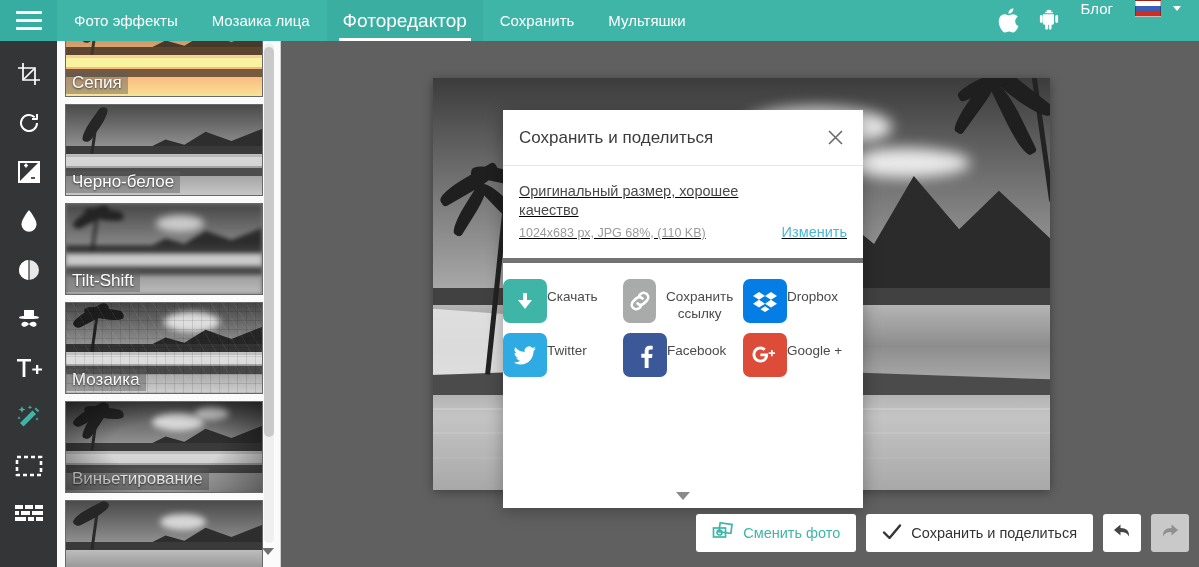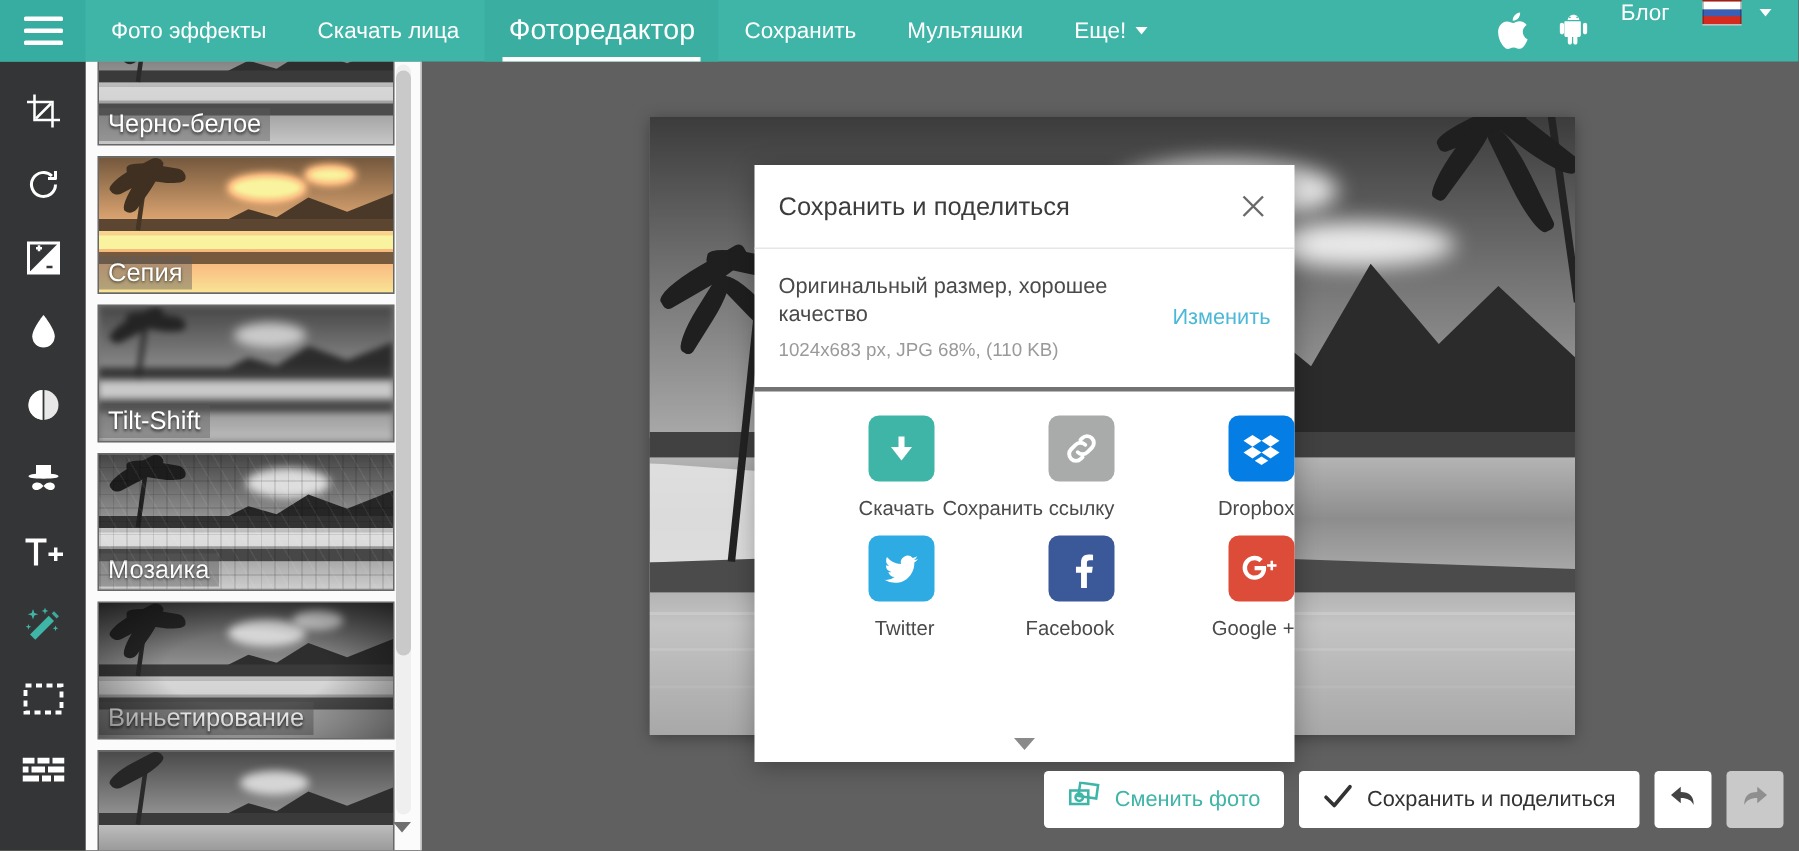--- a/index.html
+++ b/index.html
@@ -187,36 +187,36 @@
     height: 56px; display: flex; align-items: center;
     padding: 0 14px 0 16px; border-bottom: 1px solid #e6e6e6;
   }
   .modal-title { font-size: 17px; color: #3c3c3c; }
   .modal-close {
     margin-left: auto; width: 28px; height: 28px; cursor: pointer;
     display: flex; align-items: center; justify-content: center;
     color: #6a6a6a; font-size: 19px; line-height: 1;
   }
   .modal-size {
-    padding: 16px 16px 18px 16px; border-bottom: 3px solid #737373;
-    display: flex; align-items: center;
+    padding: 16px 16px 18px 16px; border-bottom: 5px solid #737373;
+    display: flex; align-items: flex-end; text-decoration: underline;
   }
   .size-texts { flex: 1; padding-right: 10px; }
   .size-main { font-size: 14.5px; color: #4a4a4a; line-height: 19px; }
   .size-sub { font-size: 12.5px; color: #9a9a9a; margin-top: 6px; }
   .size-change {
     color: #4bb8d8; font-size: 14.5px; cursor: pointer; white-space: nowrap;
     padding-top: 1px;
   }
   .share-grid {
     padding: 16px 0 0 0; display: grid; grid-template-columns: repeat(3, 1fr);
     row-gap: 10px;
   }
   .share-cell {
-    display: flex; flex-direction: column; align-items: flex-end; cursor: pointer;
+    display: flex; align-items: flex-start; cursor: pointer;
   }
   .share-ico {
     width: 44px; height: 44px; border-radius: 7px;
     display: flex; align-items: center; justify-content: center; color: #fff;
   }
   .share-label {
     margin-top: 9px; font-size: 13.5px; color: #4a4a4a; text-align: center; line-height: 17px;
   }
   .modal-more {
     position: absolute; left: 0; right: 0; bottom: 8px;
@@ -255,34 +255,30 @@
       <span></span>
       <span></span>
       <span></span>
     </div>
 
     <div class="nav-items">
       <div class="nav-item">
         <span>Фото эффекты</span>
       </div>
       <div class="nav-item">
-        <span>Скачать лица</span>
+        <span>Мозаика лица</span>
       </div>
       <div class="nav-item active">
         <span>Фоторедактор</span>
       </div>
       <div class="nav-item">
         <span>Сохранить</span>
       </div>
       <div class="nav-item">
         <span>Мультяшки</span>
-      </div>
-      <div class="nav-item">
-        <span>Еще!</span>
-        <span class="nav-caret"></span>
       </div>
     </div>
 
     <div class="nav-right">
       <div class="icon-btn">
         <svg width="21" height="25" viewBox="0 0 21 25" fill="#ffffff">
           <path d="M14.2 4.1c.8-1 1.4-2.4 1.2-3.8-1.2.05-2.7.8-3.6 1.8-.8.9-1.5 2.3-1.3 3.7 1.4.1 2.8-.7 3.7-1.7z"></path>
           <path d="M15.4 6.2c-2 -.12-3.7 1.13-4.65 1.13-.97 0-2.44-1.07-4-1.04-2.06.03-3.96 1.2-5 3.05-2.14 3.7-.55 9.2 1.53 12.2 1.02 1.48 2.23 3.13 3.82 3.07 1.53-.06 2.11-.99 3.96-.99 1.85 0 2.37.99 3.99.96 1.65-.03 2.69-1.5 3.7-2.98 1.17-1.71 1.65-3.37 1.68-3.46-.04-.02-3.22-1.24-3.25-4.9-.03-3.06 2.5-4.53 2.61-4.6-1.43-2.1-3.65-2.34-4.39-2.44z"></path>
         </svg>
       </div>
@@ -396,38 +392,20 @@
           <rect x="0" y="12" width="11" height="4"></rect>
             <rect x="13" y="12" width="6" height="4"></rect>
             <rect x="21" y="12" width="7" height="4"></rect>
         </svg>
       </span>
     </div>
   </div>
 
   <div id="filters">
     <div class="filter-list">
-
-      <div class="thumb bw">
-        <div class="scene">
-          <div class="sky"></div>
-
-          <div class="mount"></div>
-          <div class="horizon"></div>
-          <div class="water"></div>
-          <div class="sand"></div>
-          <div class="shore"></div>
-          <div class="palm">
-            <i></i>
-
-            <b style="left:10%;top:18%;transform:rotate(-55deg)"></b>
-          </div>
-        </div>
-        <div class="label">Черно-белое</div>
-      </div>
 
       <div class="thumb sepia">
         <div class="scene">
           <div class="sky"></div>
           <div class="cloud" style="left:44%;top:12%;width:52px;height:18px"></div>
           <div class="cloud" style="left:70%;top:6%;width:34px;height:13px"></div>
           <div class="mount"></div>
           <div class="horizon"></div>
           <div class="water"></div>
           <div class="sand"></div>
@@ -435,20 +413,38 @@
           <div class="palm">
             <i></i>
             <b style="left:4%;top:6%;transform:rotate(-28deg)"></b>
             <b style="left:24%;top:2%;transform:rotate(10deg)"></b>
             <b style="left:10%;top:18%;transform:rotate(-55deg)"></b>
           </div>
         </div>
         <div class="label">Сепия</div>
       </div>
 
+      <div class="thumb bw">
+        <div class="scene">
+          <div class="sky"></div>
+
+          <div class="mount"></div>
+          <div class="horizon"></div>
+          <div class="water"></div>
+          <div class="sand"></div>
+          <div class="shore"></div>
+          <div class="palm">
+            <i></i>
+
+            <b style="left:10%;top:18%;transform:rotate(-55deg)"></b>
+          </div>
+        </div>
+        <div class="label">Черно-белое</div>
+      </div>
+
       <div class="thumb tilt">
         <div class="scene">
           <div class="sky"></div>
           <div class="cloud" style="left:46%;top:12%;width:48px;height:17px"></div>
           <div class="mount"></div>
           <div class="horizon"></div>
           <div class="water"></div>
           <div class="sand"></div>
           <div class="shore"></div>
           <div class="palm">

